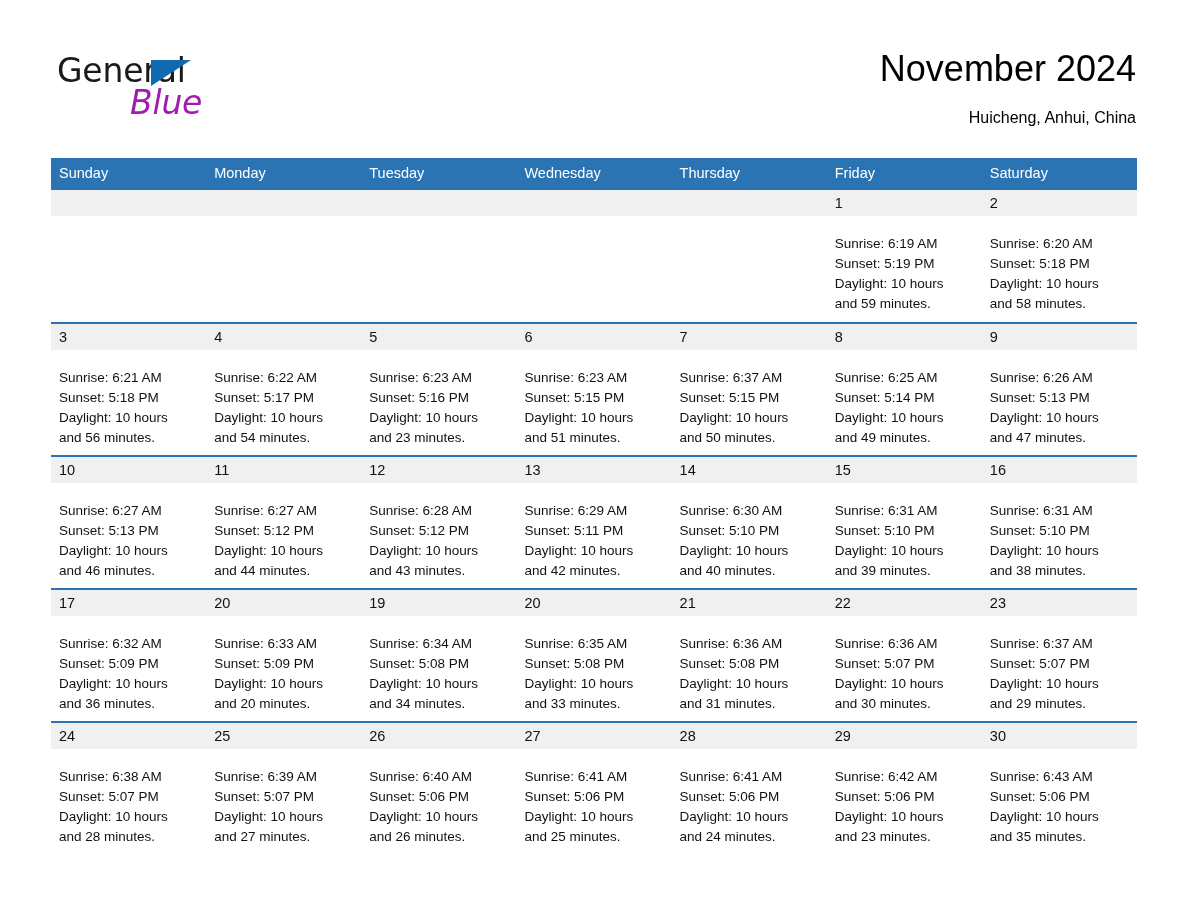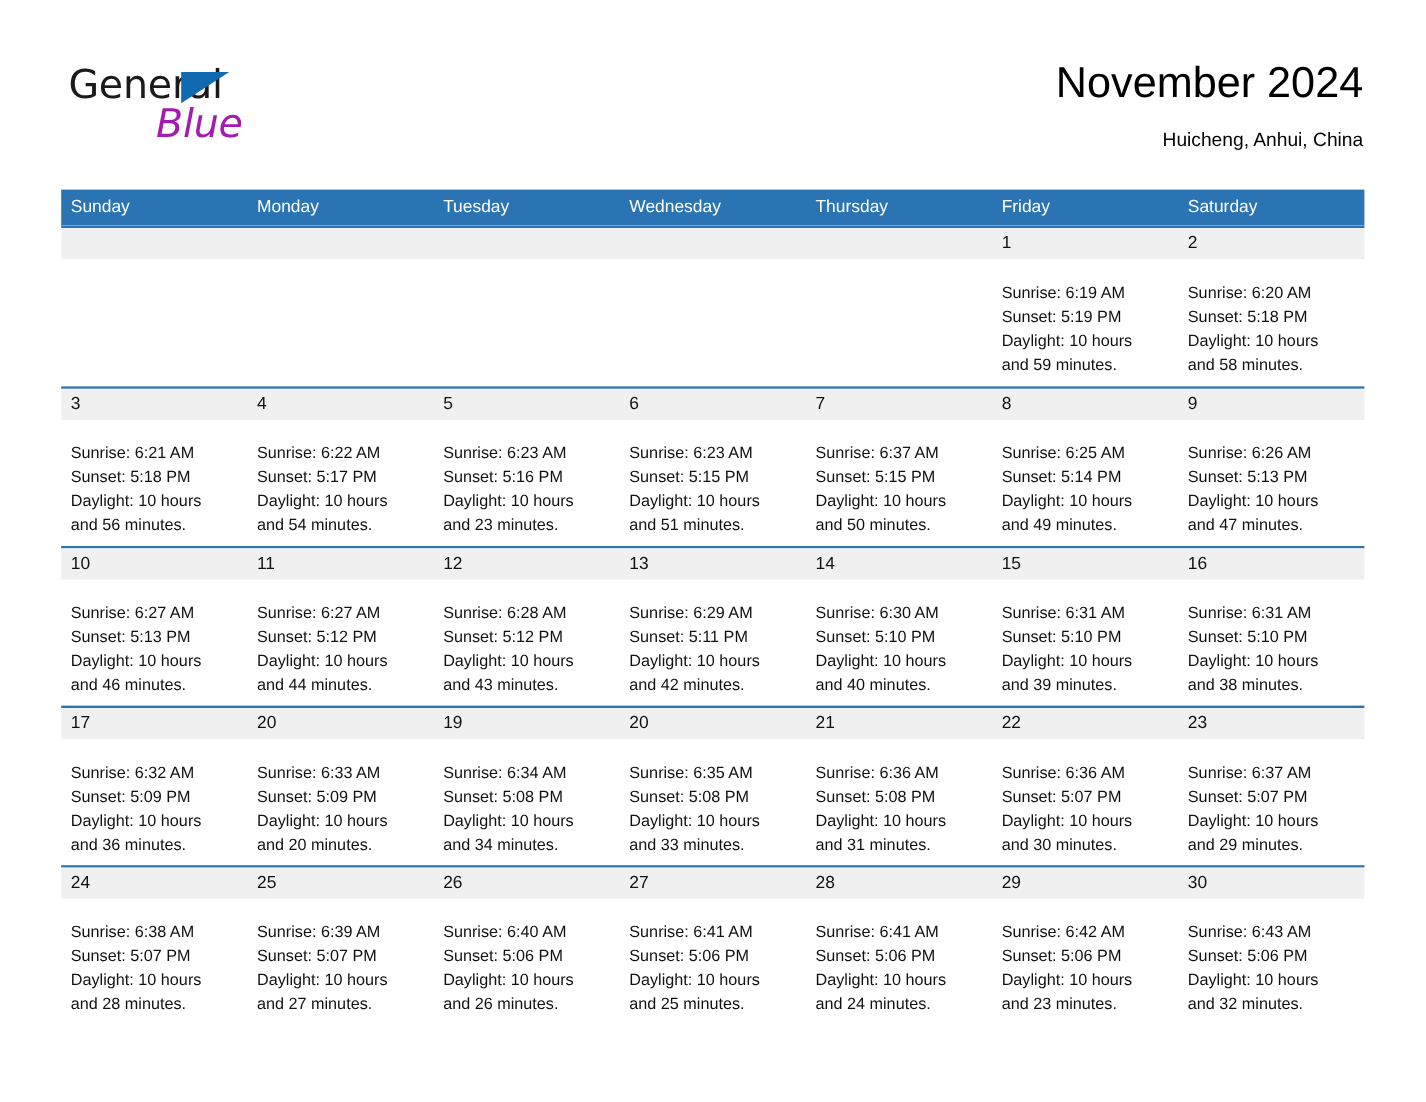--- a/index.html
+++ b/index.html
@@ -492,20 +492,20 @@
             <div>Daylight: 10 hours</div>
             <div>and 23 minutes.</div>
           </div>
         </div>
         <div class="day-cell">
           <div class="day-num">30</div>
           <div class="day-info">
             <div>Sunrise: 6:43 AM</div>
             <div>Sunset: 5:06 PM</div>
             <div>Daylight: 10 hours</div>
-            <div>and 32 minutes.</div>
+            <div>and 35 minutes.</div>
           </div>
         </div>
       </div>
     </div>
 
   </div>
 </div>
 
 </body></html>

